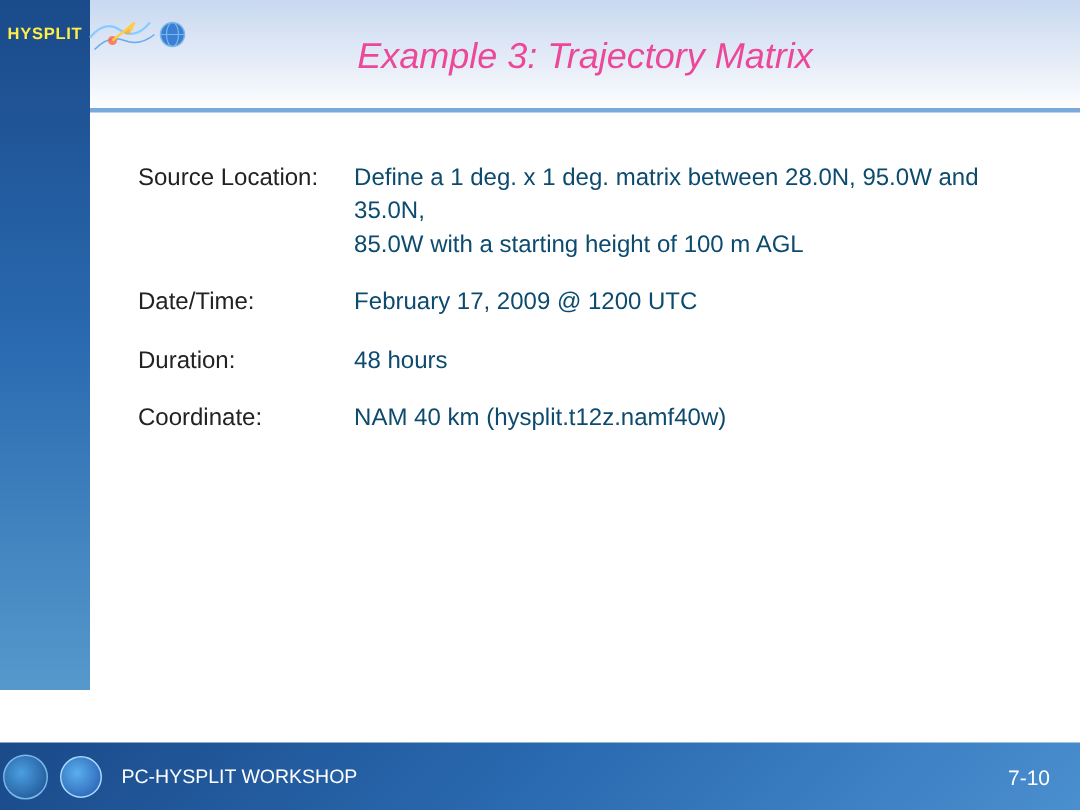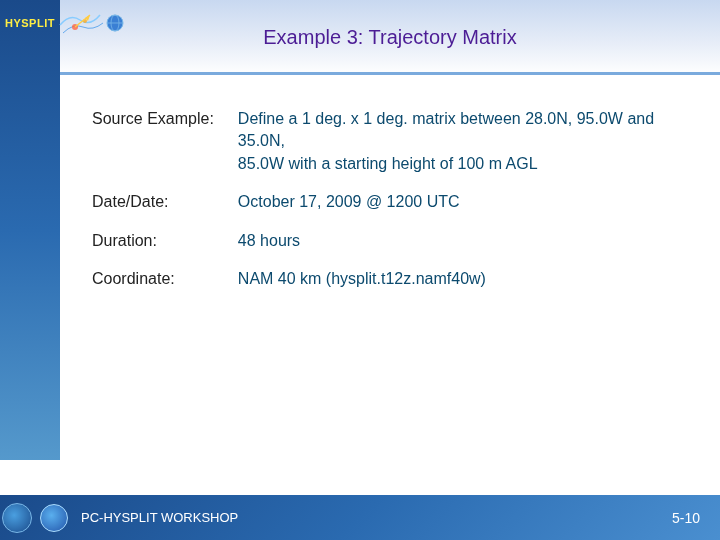--- a/index.html
+++ b/index.html
@@ -42,23 +42,24 @@
       top: 0;
       width: 660px;
       height: 75px;
       z-index: 7;
       display: flex;
       align-items: center;
       justify-content: center;
     }
 
     .title-bar h1 {
-      font-size: 20px;
+      font-size: 24px;
       font-weight: normal;
-      color: #4c1d95;
+      color: #ec4899;
+      font-style: italic;
     }
 
     
     .title-rule {
       position: absolute;
       left: 60px;
       top: 72px;
       width: 660px;
       height: 3px;
       background: #7aaadd;
@@ -218,30 +219,30 @@
 
 <div class="title-rule"></div>
 
 <div class="main-content"></div>
 
 <div class="content-table">
   <table>
     <tbody>
 
       <tr>
-        <td>Source Example:</td>
+        <td>Source Location:</td>
         <td>
           Define a 1 deg. x 1 deg. matrix between 28.0N, 95.0W and 35.0N,<br>
           85.0W with a starting height of 100 m AGL
         </td>
       </tr>
 
       <tr>
-        <td>Date/Date:</td>
-        <td>October 17, 2009 @ 1200 UTC</td>
+        <td>Date/Time:</td>
+        <td>February 17, 2009 @ 1200 UTC</td>
       </tr>
 
       <tr>
         <td>Duration:</td>
         <td>48 hours</td>
       </tr>
 
       <tr>
         <td>Coordinate:</td>
         <td>
@@ -254,15 +255,15 @@
   </table>
 </div>
 
 <div class="footer">
   <div class="footer-logo">
     <div class="footer-noaa-circle"></div>
     <div class="footer-hysplit-circle"></div>
     <span class="footer-text">PC-HYSPLIT WORKSHOP</span>
   </div>
   <div class="footer-right">
-    <span>5-10</span>
+    <span>7-10</span>
   </div>
 </div>
 
 </body></html>

